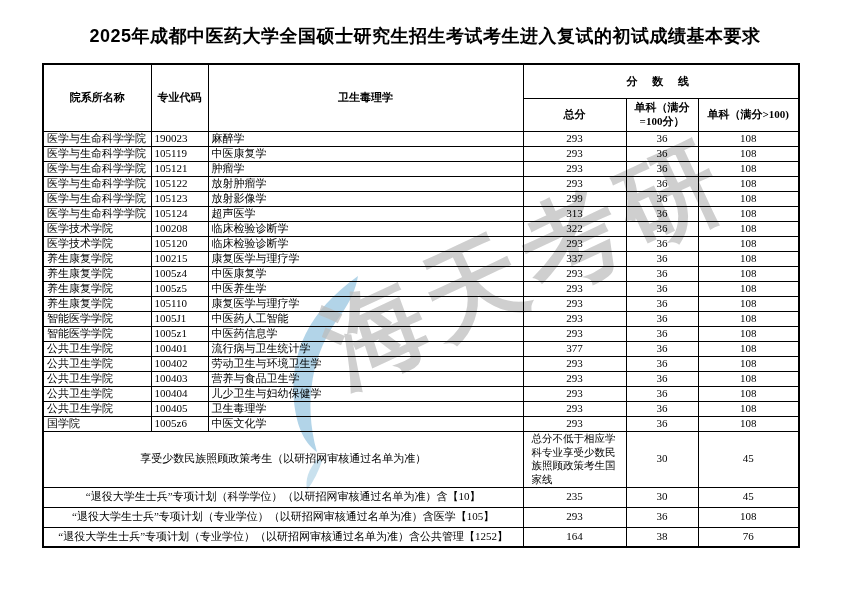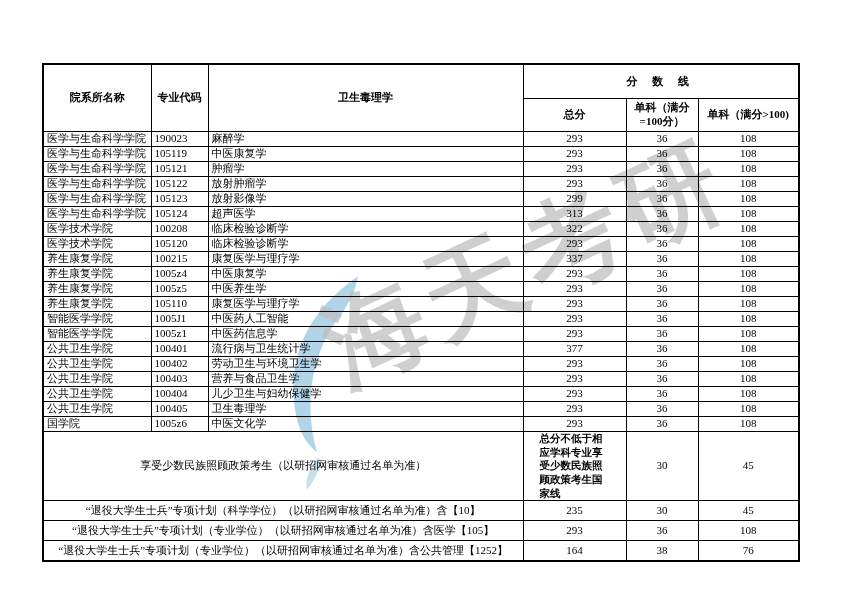--- a/index.html
+++ b/index.html
@@ -28,22 +28,22 @@
   .score-table thead th { font-weight:bold; text-align:center; white-space:normal;margin-left:7px; }
   .th-group { height:33px; font-size:12px; letter-spacing:6px; }
   .th-sub   { height:32px; font-size:10.5px; line-height:1.2; }
   .score-table tbody tr.data-row { height:15px; }
   .score-table tbody tr.data-row td { padding-top:0; padding-bottom:0; }
   td.l { text-align:left;margin-top:20px; }
   td.c { text-align:center; }
   tr.minority-row { height:42px; }
   tr.minority-row td { white-space:normal; }
   td.note-cell {
-    font-weight:bold; font-size:10.5px; line-height:1.3;
-    text-align:left; padding:0 16px; white-space:normal;
+    font-weight:normal; font-size:10.5px; line-height:1.3;
+    text-align:left; padding:0 8px; white-space:normal;
   }
   tr.veteran-row { height:20px; }
   td.merged-label { text-align:center; font-size:11px;margin-left:48px; }
   
   col.c-dept  { width:108px; }
   col.c-code  { width:57px;  }
   col.c-major { width:315px; }
   col.c-total { width:103px; }
   col.c-s100  { width:72px;  }
   col.c-sgt   { width:101px; }
@@ -52,20 +52,21 @@
 <body>
 
 <div class="page">
 
   <svg class="watermark" width="850" height="601" viewBox="0 0 850 601">
     <path d="M358 276 C 308 312 290 352 294 402 C 297 430 306 444 317 452 C 303 402 312 352 340 316 C 351 301 356 288 358 276 Z" fill="#a5cde4" opacity="0.85"></path>
     <path d="M318 458 C 308 470 305 480 307 490 C 314 481 319 470 322 461 Z" fill="#bcd9ea" opacity="0.8"></path>
     <text x="345" y="385" transform="rotate(-25 345 385)" font-size="100" font-weight="bold" letter-spacing="8" fill="#bdbdbd" opacity="0.72" font-family="DejaVu Serif, serif">海天考研</text>
   </svg>
 
+  <div class="title">2025年成都中医药大学全国硕士研究生招生考试考生进入复试的初试成绩基本要求</div>
 
   <table class="score-table">
     <colgroup>
       <col class="c-dept">
         <col class="c-code">
         <col class="c-major">
       <col class="c-total">
         <col class="c-s100">
         <col class="c-sgt">
     </colgroup>

